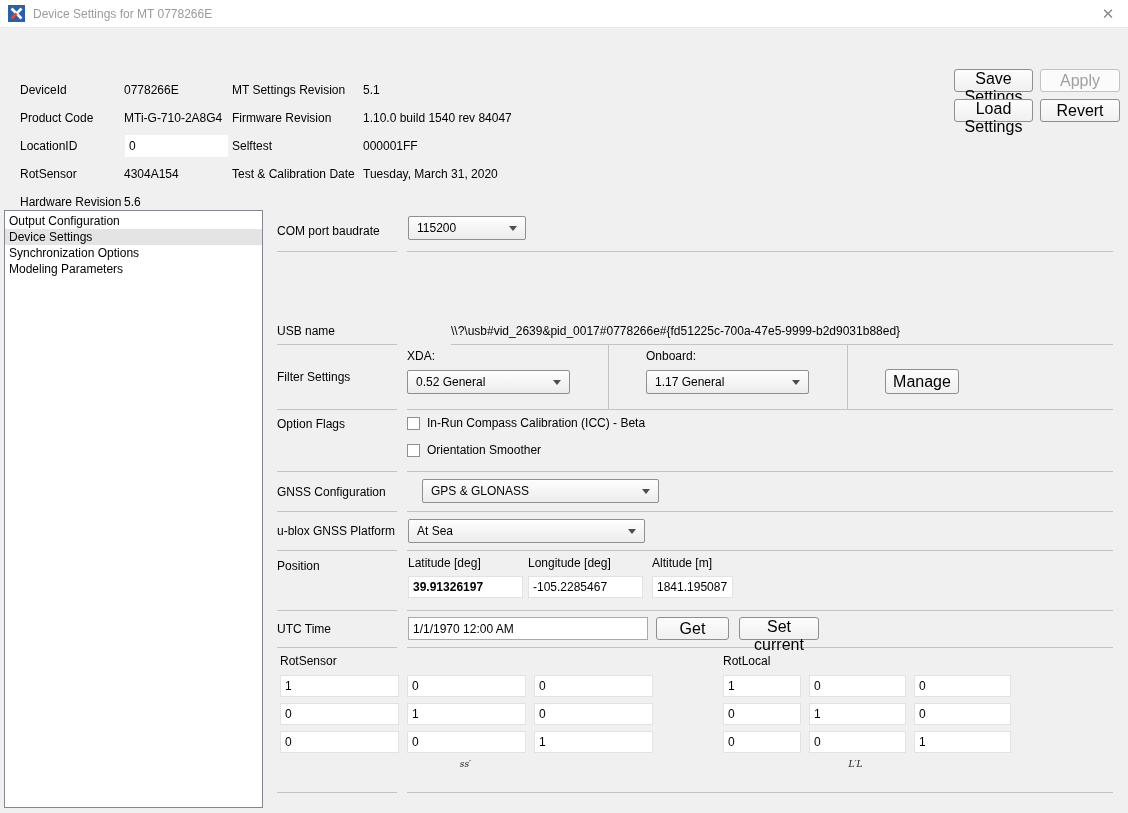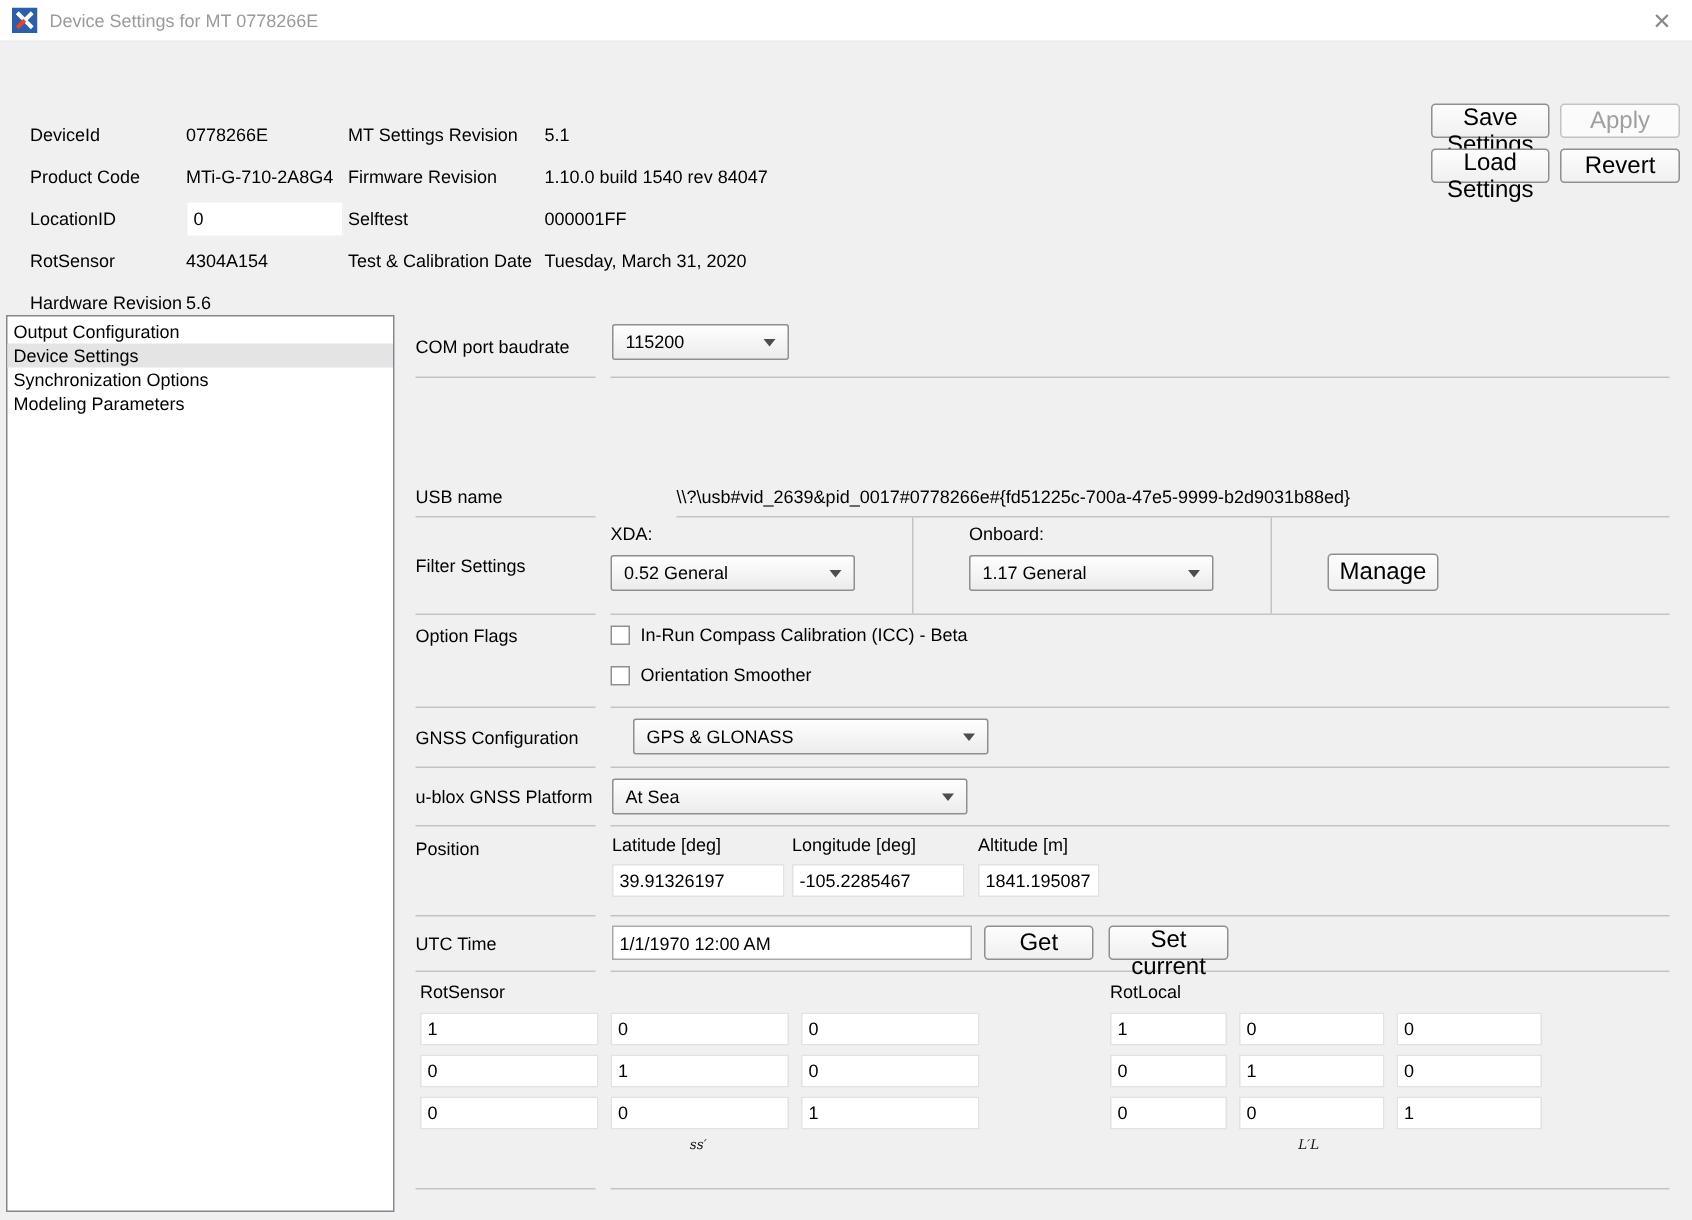--- a/index.html
+++ b/index.html
@@ -238,21 +238,21 @@
       </div>
     </div>
   </div>
 
   <div class="row" style="height:60px;">
     <div class="row-label top" style="padding-top:8px;">Position</div>
     <div class="row-content">
       <span class="pos-field-label" style="left:1px;">Latitude [deg]</span>
       <span class="pos-field-label" style="left:121px;text-align:center;">Longitude [deg]</span>
       <span class="pos-field-label" style="left:245px;">Altitude [m]</span>
-      <input class="tfield pos-input" style="left: 1px; width: 115px;" value="39.91326197">
+      <input class="tfield pos-input" style="left: 1px; width: 115px; font-weight: bold;" value="39.91326197">
       <input class="tfield pos-input" style="left: 121px; width: 115px;" value="-105.2285467">
       <input class="tfield pos-input" style="left: 245px; width: 81px;" value="1841.195087">
     </div>
   </div>
 
   <div class="row" style="height:37px;">
     <div class="row-label">UTC Time</div>
     <div class="row-content">
       <input class="tfield strong" style="position: absolute; left: 1px; top: 6px; width: 240px;" value="1/1/1970 12:00 AM">
       <button class="btn" style="position:absolute; left:249px; top:6px; width:73px; height:23px;">Get</button>
@@ -269,21 +269,21 @@
         <input class="tfield" value="0" style="">
         <input class="tfield" value="0" style="">
         <input class="tfield" value="1" style="">
         <input class="tfield" value="0" style="">
         <input class="tfield" value="0" style="">
         <input class="tfield" value="0" style="">
         <input class="tfield" value="1" style="">
       </div>
       <div class="m-note"><span class="sup">ss′</span></div>
     </div>
-    <div class="matrix" style="left:463px; width:265px;">
+    <div class="matrix" style="left:446px; width:265px;">
       <div class="m-title">RotLocal</div>
       <div class="m-grid" style="grid-template-columns:78px 97px 97px;">
         <input class="tfield" value="1" style="">
         <input class="tfield" value="0" style="">
         <input class="tfield" value="0" style="">
         <input class="tfield" value="0" style="">
         <input class="tfield" value="1" style="">
         <input class="tfield" value="0" style="">
         <input class="tfield" value="0" style="">
         <input class="tfield" value="0" style="">

